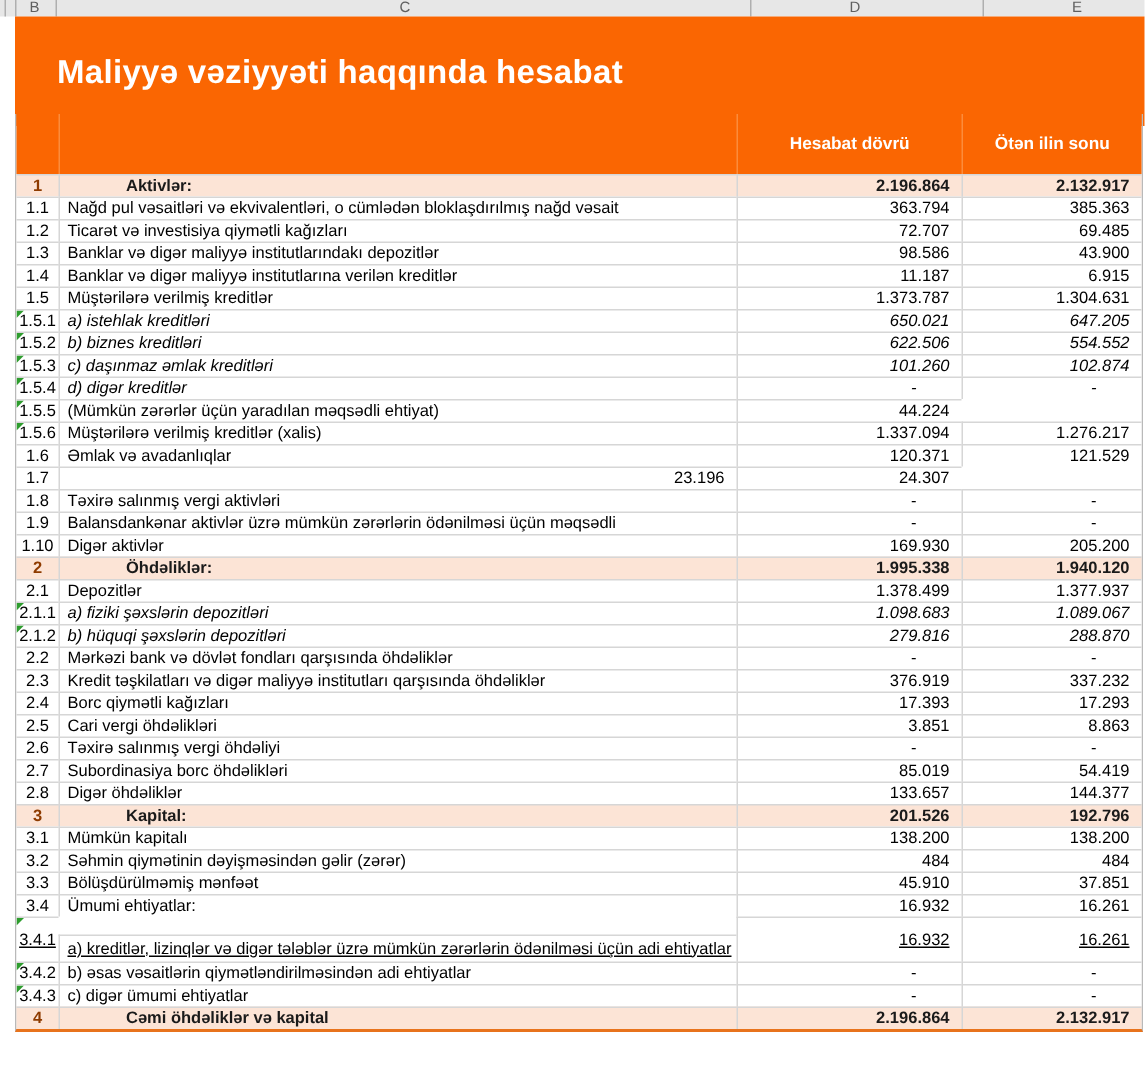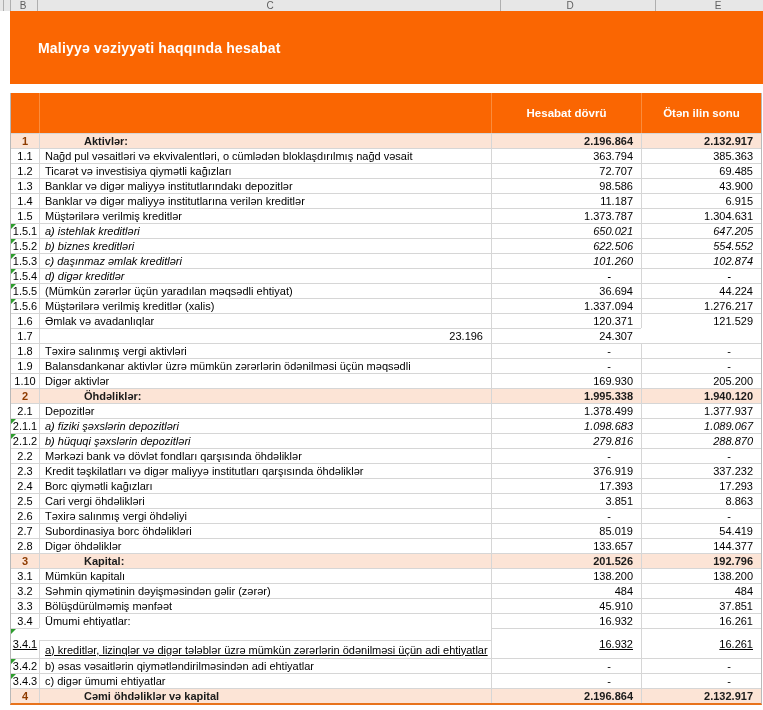--- a/index.html
+++ b/index.html
@@ -9,24 +9,24 @@
   }
   
   .strip{position:absolute;left:0;top:0;width:763px;height:11px;background:#E7E7E7;}
   .strip-sep{position:absolute;top:0;width:1px;height:11px;background:#AFAFAF;}
   .strip-letter{
     position:absolute;top:0;height:11px;line-height:12px;font-size:10px;color:#5f5f5f;
     transform:translateX(-50%);
   }
   
   .banner{position:absolute;left:10px;top:11px;width:753px;height:73px;background:#FA6602;display:flex;align-items:center;}
-  .banner-title{color:#ffffff;font-weight:bold;font-size:14px;padding-left:28px;letter-spacing:.2px;}
+  .banner-title{color:#ffffff;font-weight:bold;font-size:22px;padding-left:28px;letter-spacing:.2px;}
   
   .fin-table{
-    position:absolute;left:10px;top:93px;width:750px;
+    position:absolute;left:10px;top:76px;width:750px;
     border-left:1px solid #B9B9B9;border-right:1px solid #B9B9B9;border-bottom:2px solid #E8731C;
     box-sizing:content-box;
   }
   .thead{display:grid;grid-template-columns:28px 452px 150px 120px;height:40px;background:#FA6602;}
   .hcell{display:flex;align-items:center;justify-content:center;color:#fff;font-weight:bold;font-size:11.5px;}
   .hcell+.hcell{border-left:1px solid #FB8C3C;}
   .row{display:grid;grid-template-columns:28px 452px 150px 120px;height:15px;background:#fff;}
   .row.tall{height:30px;text-decoration:underline;}
   .cell{
     display:flex;align-items:center;overflow:hidden;
@@ -128,21 +128,20 @@
       </div>
       <div class="row italic">
         <div class="cell num"><span class="tri"></span>1.5.4</div>
         <div class="cell desc">d) digər kreditlər</div>
         <div class="cell val dash">-</div>
         <div class="cell val dash">-</div>
       </div>
       <div class="row normal">
         <div class="cell num"><span class="tri"></span>1.5.5</div>
         <div class="cell desc">(Mümkün zərərlər üçün yaradılan məqsədli ehtiyat)</div>
-        <div class="cell val">36.694</div>
         <div class="cell val">44.224</div>
       </div>
       <div class="row normal">
         <div class="cell num"><span class="tri"></span>1.5.6</div>
         <div class="cell desc">Müştərilərə verilmiş kreditlər (xalis)</div>
         <div class="cell val">1.337.094</div>
         <div class="cell val">1.276.217</div>
       </div>
       <div class="row normal">
         <div class="cell num">1.6</div>

